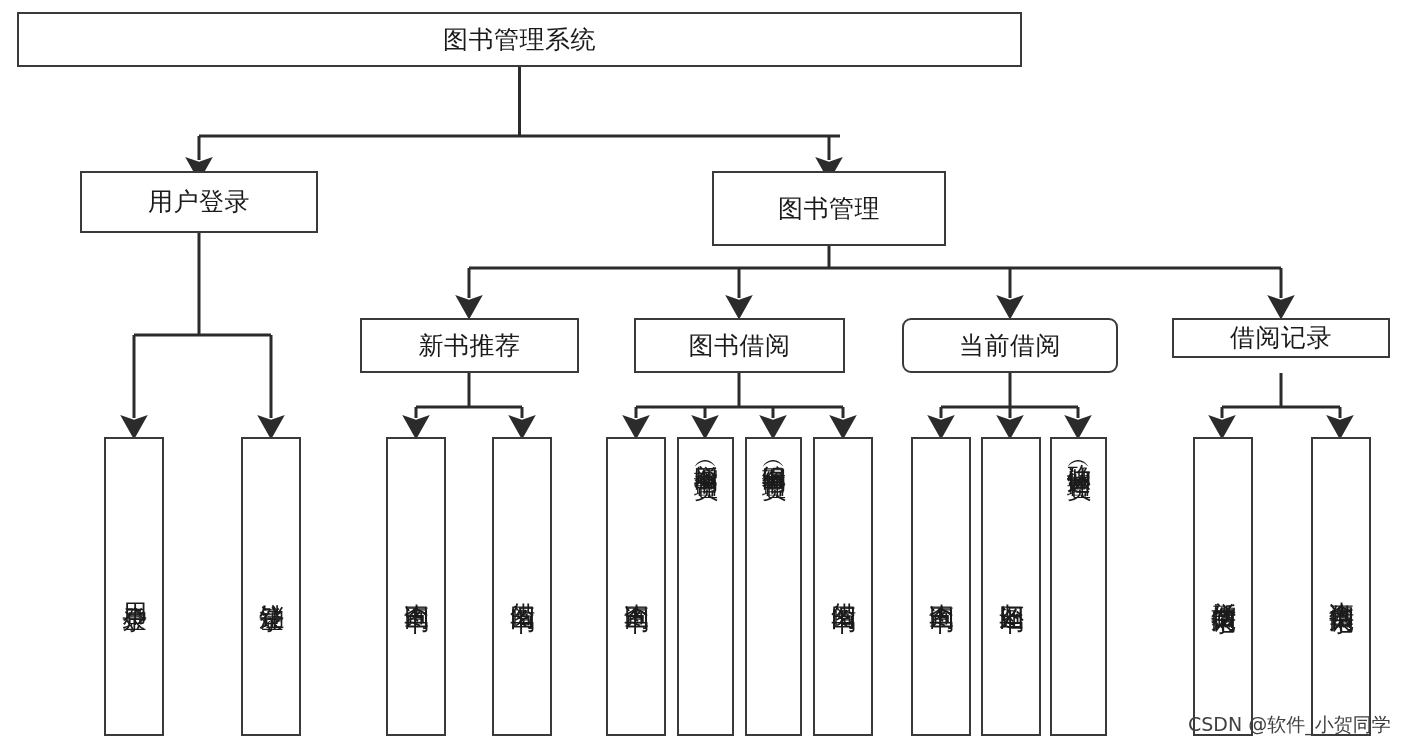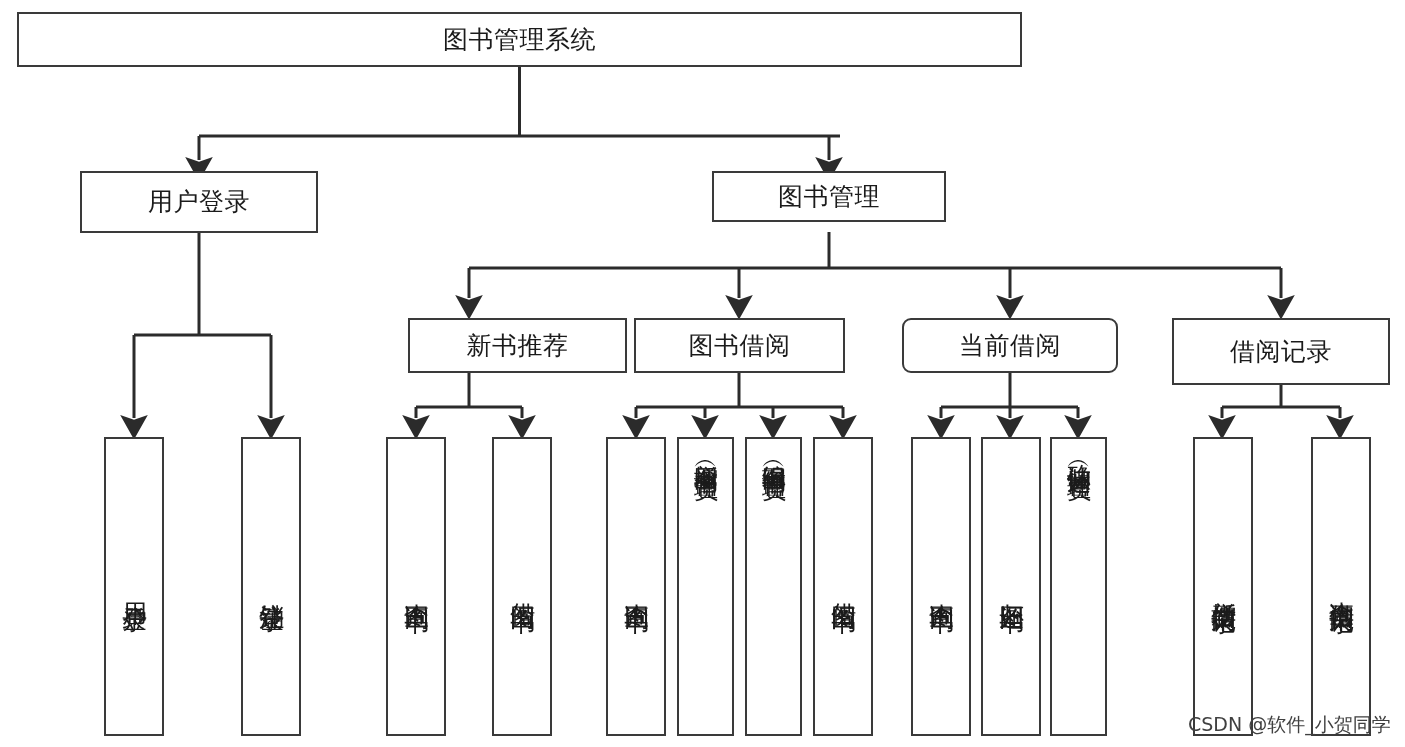--- a/index.html
+++ b/index.html
@@ -140,37 +140,37 @@
   </svg>
 
   <div class="node horiz root" style="left:17px; top:12px; width:1005px; height:55px;">
     <span class="lbl">图书管理系统</span>
   </div>
 
   <div class="node horiz" style="left:80px; top:171px; width:238px; height:62px;">
     <span class="lbl">用户登录</span>
   </div>
 
-  <div class="node horiz" style="left:712px; top:171px; width:234px; height:51px;">
+  <div class="node horiz" style="left:712px; top:171px; width:234px; height:75px;">
     <span class="lbl">图书管理</span>
   </div>
 
-  <div class="node horiz" style="left:360px; top:318px; width:219px; height:55px;margin-left:48px;">
+  <div class="node horiz" style="left:360px; top:318px; width:219px; height:55px;">
     <span class="lbl">新书推荐</span>
   </div>
 
   <div class="node horiz" style="left:634px; top:318px; width:211px; height:55px;">
     <span class="lbl">图书借阅</span>
   </div>
 
   <div class="node horiz" style="left:902px; top:318px; width:216px; height:55px;border-radius:9px;">
     <span class="lbl">当前借阅</span>
   </div>
 
-  <div class="node horiz" style="left:1172px; top:318px; width:218px; height:67px;">
+  <div class="node horiz" style="left:1172px; top:318px; width:218px; height:40px;">
     <span class="lbl">借阅记录</span>
   </div>
 
   <div class="node vert center" style="left:104px; top:437px; width:60px; height:299px;">
     <span class="lbl">用户登录</span>
   </div>
   <div class="node vert center" style="left:241px; top:437px; width:60px; height:299px;">
     <span class="lbl">注销登录</span>
   </div>
 

